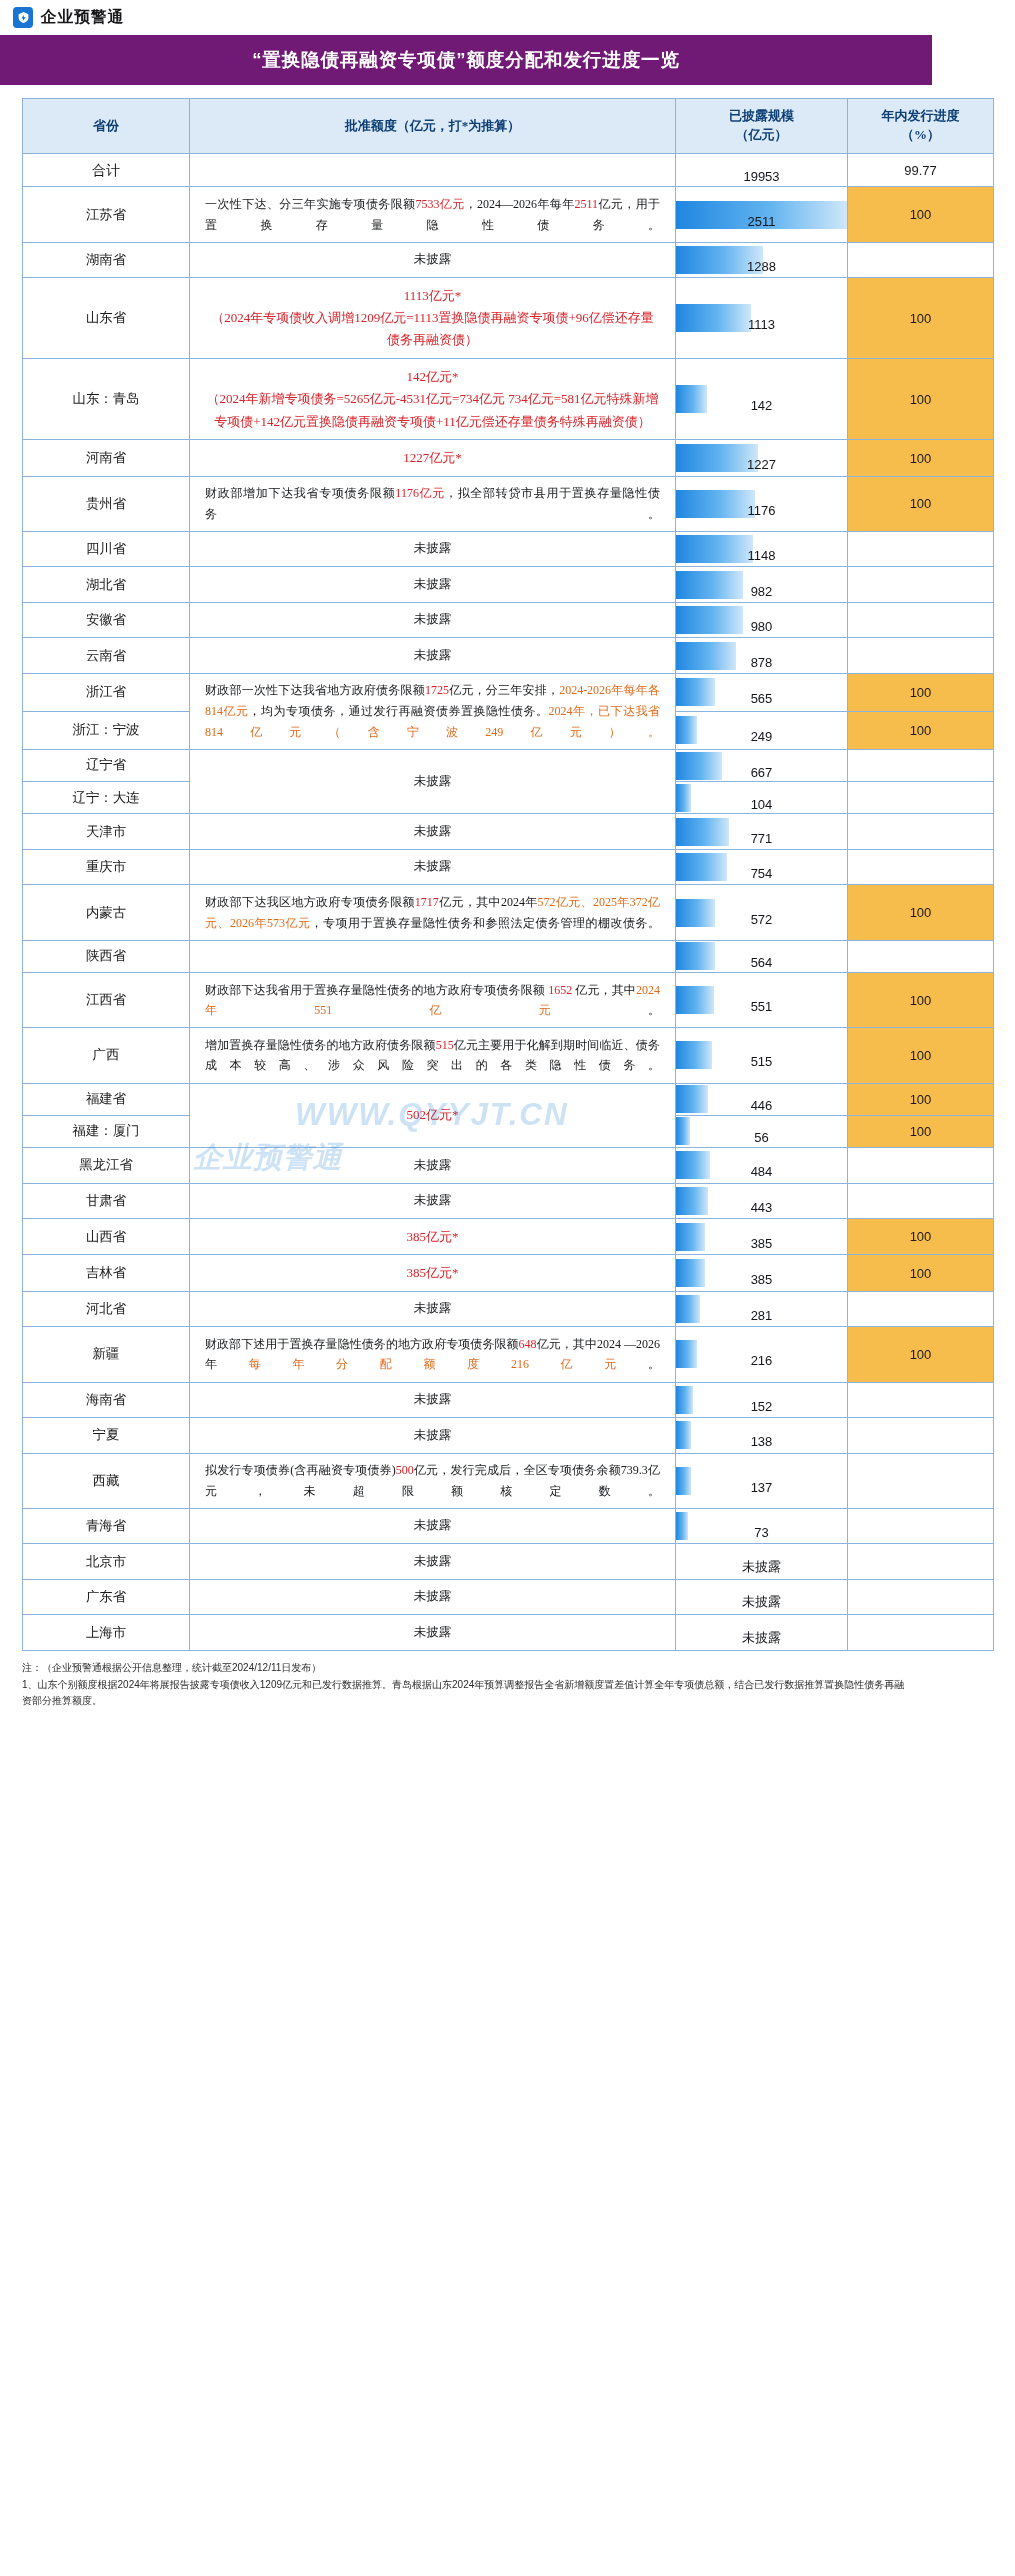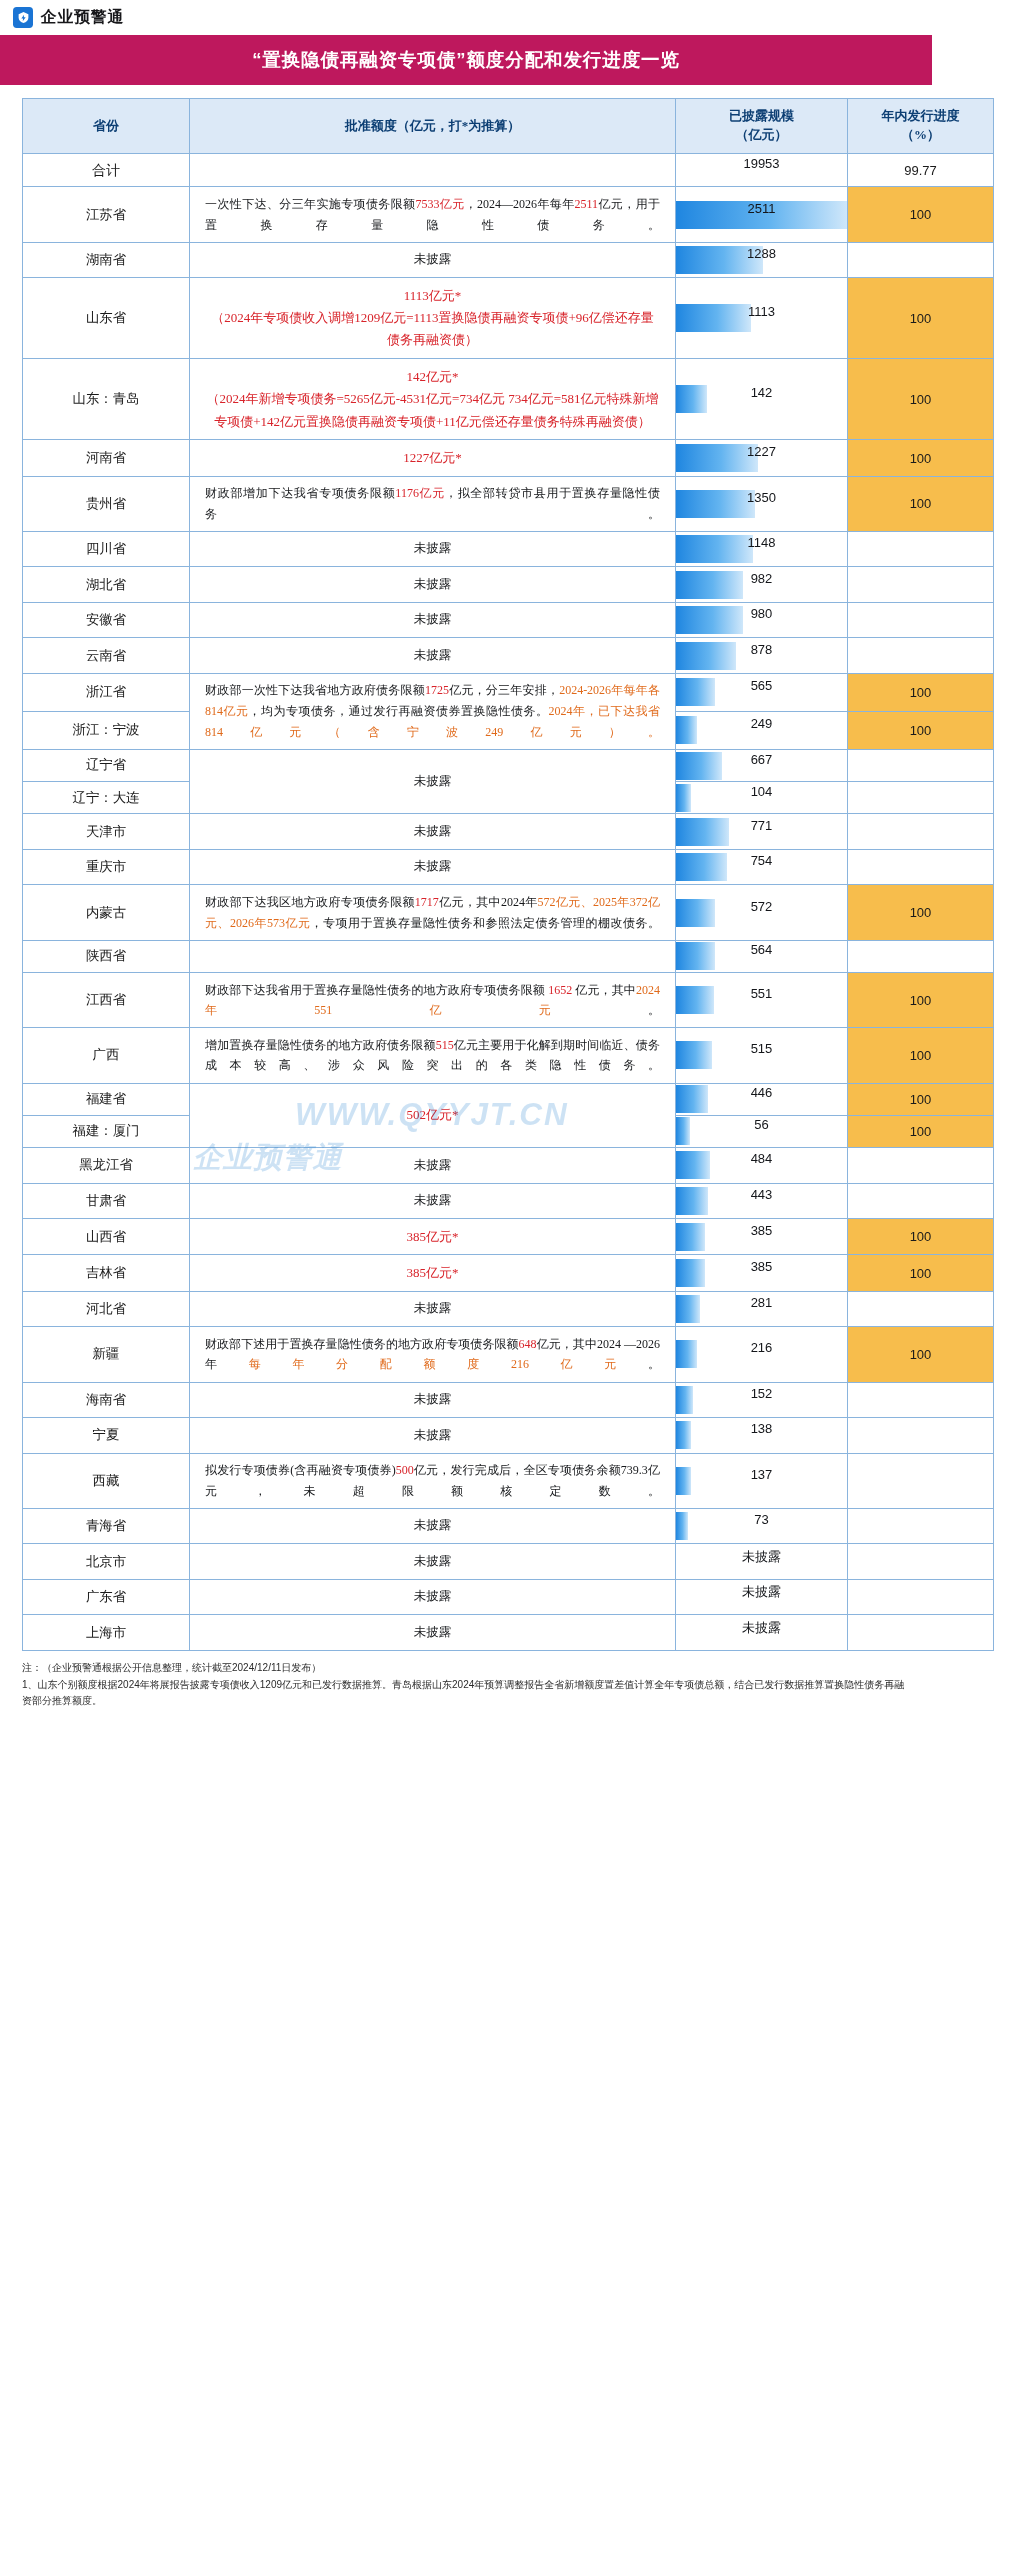--- a/index.html
+++ b/index.html
@@ -27,21 +27,21 @@
   }
   .brand-logo svg{display:block}
   .brand-name{
     font-size:15.8px;font-weight:bold;color:#17171a;
     font-family:"Liberation Sans","DejaVu Sans",sans-serif;
     letter-spacing:0.9px;
   }
 
   
   .title-band{
-    background:#be185d;
+    background:#701a75;
     color:#ffffff;
     text-align:center;
     font-size:18.5px;
     font-weight:bold;
     letter-spacing:0.9px;
     padding:12px 0 13px;
     font-family:"Liberation Sans","DejaVu Sans",sans-serif;
   }
 
   
@@ -91,21 +91,21 @@
   
   td.val{
     padding:0;
     position:relative;
     height:100%;
   }
   .barbox{
     position:relative;
     height:100%;
     min-height:28px;
-    display:flex;align-items:flex-start;justify-content:center;
+    display:flex;align-items:flex-end;justify-content:center;
   }
   .bar{
     position:absolute;left:0;top:0;bottom:0;
     background:linear-gradient(90deg,#1f86e0 0%,#63b4f0 55%,#cfe7fa 100%);
   }
   .valtext{
     position:relative;z-index:2;
     font-size:13px;
     color:#14161a;
     font-family:"Liberation Sans","DejaVu Sans",sans-serif;
@@ -251,21 +251,21 @@
               </div>
             </td>
             <td class="prog filled">100</td>
           </tr>
           <tr>
             <td class="prov">贵州省</td>
             <td class="note just">财政部增加下达我省专项债务限额<span class="red">1176亿元</span>，拟全部转贷市县用于置换存量隐性债务。</td>
             <td class="val">
               <div class="barbox">
                 <div class="bar" style="width: 46%;"></div>
-                <span class="valtext">1350</span>
+                <span class="valtext">1176</span>
               </div>
             </td>
             <td class="prog filled">100</td>
           </tr>
           <tr>
             <td class="prov">四川省</td>
             <td class="note plain">未披露</td>
             <td class="val">
               <div class="barbox">
                 <div class="bar" style="width: 45%;"></div>

